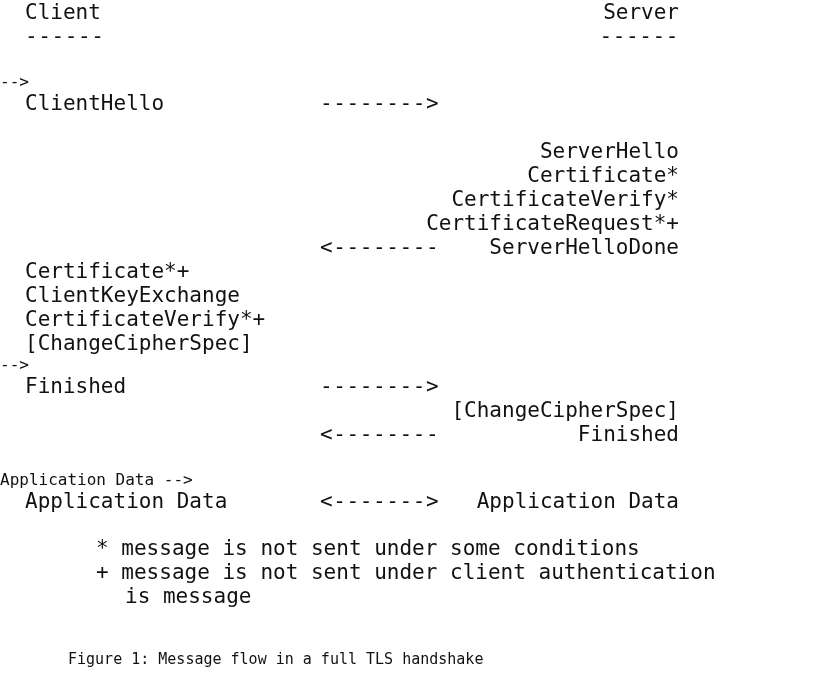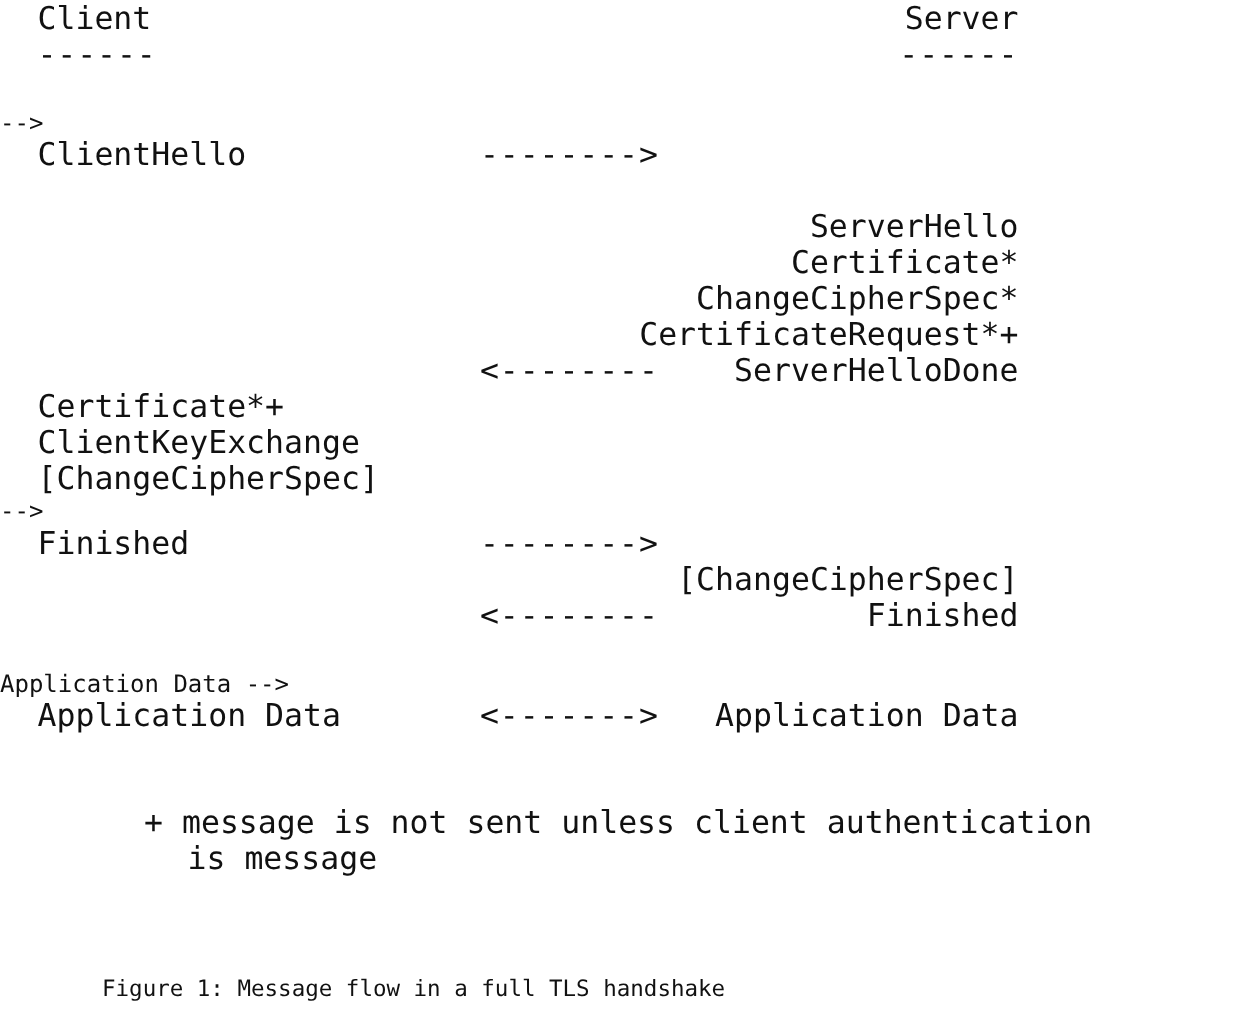--- a/index.html
+++ b/index.html
@@ -154,21 +154,21 @@
     <div class="flow-row">
       <span class="col-client"></span>
       <span class="col-arrow"></span>
       <span class="col-server">Certificate*</span>
     </div>
 
     
     <div class="flow-row">
       <span class="col-client"></span>
       <span class="col-arrow"></span>
-      <span class="col-server">ChangeCipherSpec*</span>
+      <span class="col-server">CertificateVerify*</span>
     </div>
 
     
     <div class="flow-row">
       <span class="col-client"></span>
       <span class="col-arrow"></span>
       <span class="col-server">CertificateRequest*+</span>
     </div>
 
     
@@ -186,20 +186,25 @@
     </div>
 
     
     <div class="flow-row">
       <span class="col-client">ClientKeyExchange</span>
       <span class="col-arrow"></span>
       <span class="col-server"></span>
     </div>
 
     
+    <div class="flow-row">
+      <span class="col-client">CertificateVerify*+</span>
+      <span class="col-arrow"></span>
+      <span class="col-server"></span>
+    </div>
 
     
     <div class="flow-row">
       <span class="col-client">[ChangeCipherSpec]</span>
       <span class="col-arrow"></span>
       <span class="col-server"></span>
     </div>
 
      --&gt;
     <div class="flow-row">
@@ -232,19 +237,20 @@
      Application Data --&gt;
     <div class="flow-row">
       <span class="col-client">Application Data</span>
       <span class="col-arrow">&lt;-------&gt;</span>
       <span class="col-server">Application Data</span>
     </div>
 
   </div>
 
   <div class="notes">
-    <div class="note-line"><span>+</span> <span>message is not sent unless client authentication</span></div>
+    <div class="note-line"><span>*</span> <span>message is not sent under some conditions</span></div>
+    <div class="note-line"><span>+</span> <span>message is not sent under client authentication</span></div>
     <div class="note-line note-cont">is message</div>
   </div>
 
   <div class="caption">Figure 1: Message flow in a full TLS handshake</div>
 
 </div>
 
 </body></html>

